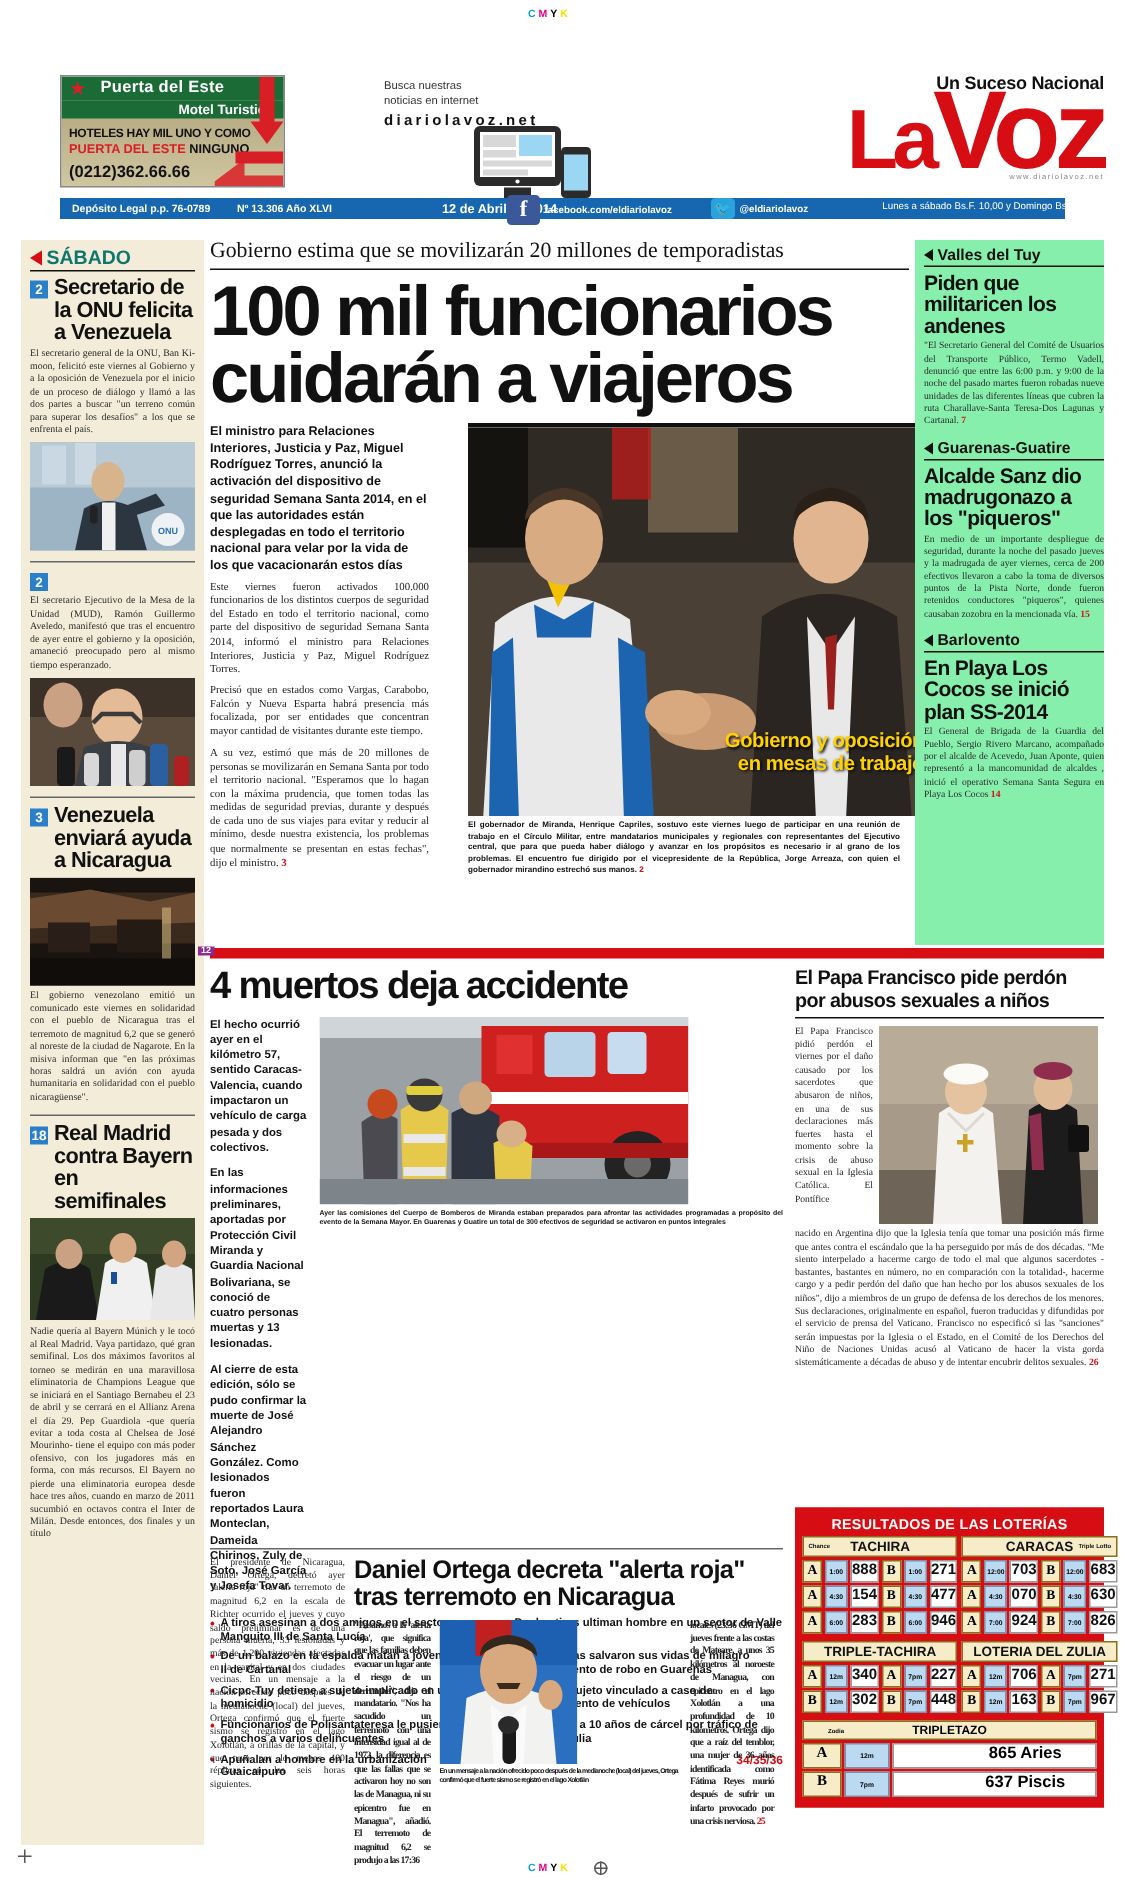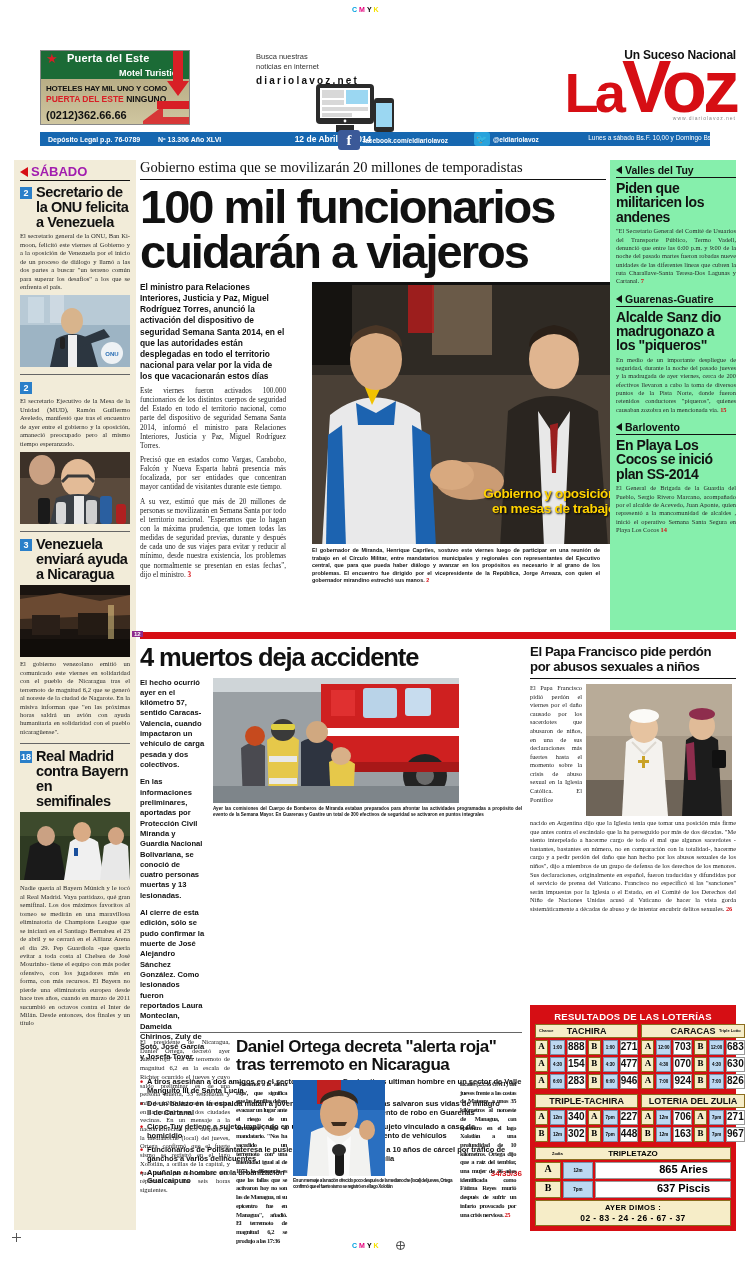--- a/index.html
+++ b/index.html
@@ -73,21 +73,21 @@
              text-align:center; line-height:14px; }
   .tw-txt { font-size:6.5px; color:#fff; font-weight:bold; margin-left:3px; }
   .price { position:absolute; right:14px; top:100px; font-size:6.5px; color:#fff; }
 
   
   .col-left { position:absolute; left:14px; top:160px; width:122px; height:1070px;
               background:#f2ecd9; padding:4px 6px 0 6px; }
   .col-right { position:absolute; left:610px; top:160px; width:126px; height:470px;
                background:#86efac; padding:4px 0 0 6px; }
 
-  .kicker { font-size:13px; font-weight:bold; color:#a21caf; border-bottom:1.5px solid #111;
+  .kicker { font-size:13px; font-weight:bold; color:#0f766e; border-bottom:1.5px solid #111;
             padding-bottom:1px; margin-bottom:4px; display:flex; align-items:center; }
   .kicker .tri { width:0;height:0;border-left:8px solid #d60e14;border-top:5px solid transparent;
                  border-bottom:5px solid transparent; margin-right:3px; transform:rotate(180deg);}
   .sec-label { font-size:10.5px; font-weight:bold; color:#111; border-bottom:1.2px solid #111;
                padding-bottom:1px; margin-bottom:3px; display:flex; align-items:center; }
   .sec-label .tri { width:0;height:0;border-left:6px solid #111;border-top:4px solid transparent;
                  border-bottom:4px solid transparent; margin-right:3px; transform:rotate(180deg);}
 
   .brief { margin-bottom:7px; }
   .brief-head { display:flex; align-items:flex-start; }
@@ -737,19 +737,15 @@
       <div class="tz-a">A</div>
       <div class="tz-b">12m</div>
       <div class="tz-c">865 Aries</div>
     </div>
     <div class="tz-row">
       <div class="tz-a">B</div>
       <div class="tz-b">7pm</div>
       <div class="tz-c">637 Piscis</div>
     </div>
 
-    <div class="ayer">
-      <div class="ayer-t">AYER DIMOS :</div>
-      <div class="ayer-n">02 - 83 - 24 - 26 - 67 - 37</div>
-    </div>
   </div>
 
 </div>
 
 </body></html>

